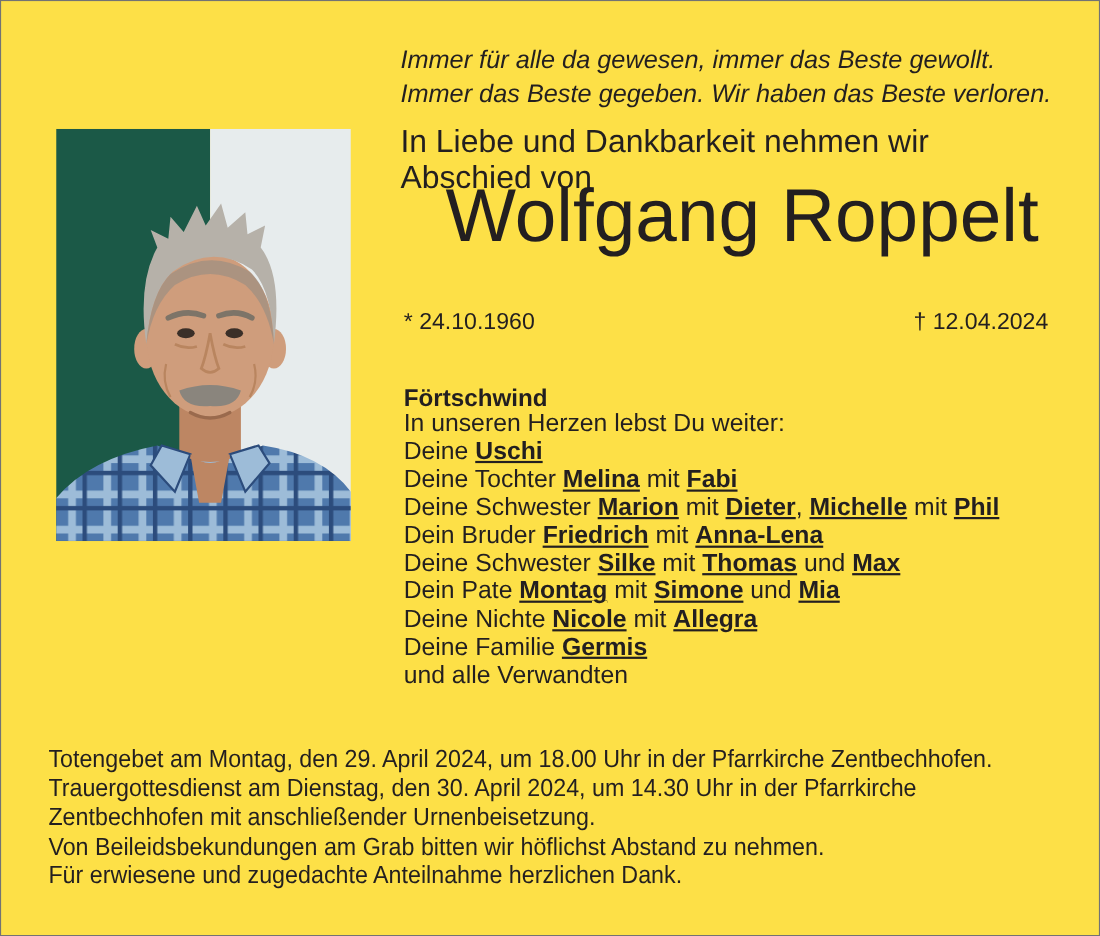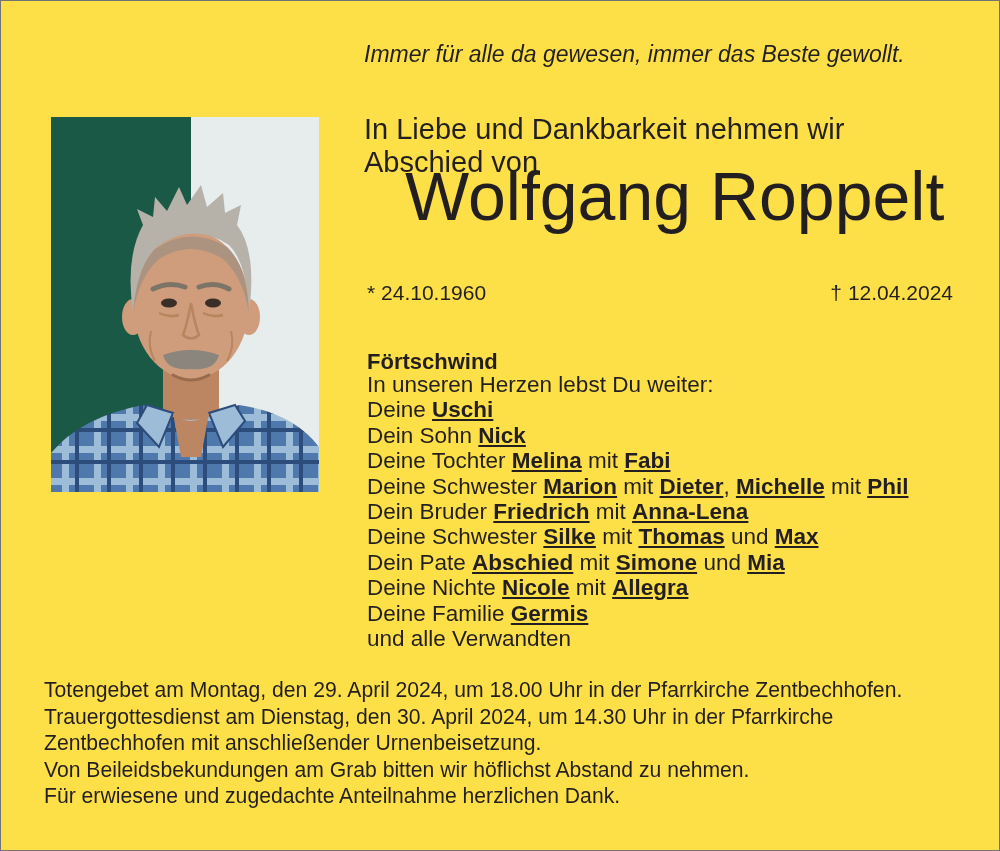--- a/index.html
+++ b/index.html
@@ -91,20 +91,21 @@
 
       <path d="M122,258 q18,10 36,0" stroke="#9a6a4d" stroke-width="3" fill="none" stroke-linecap="round"></path>
 
       <path d="M100,214 q-4,16 4,30" stroke="#b9855f" stroke-width="2" fill="none"></path>
       <path d="M180,214 q4,16 -4,30" stroke="#b9855f" stroke-width="2" fill="none"></path>
     </svg>
   </div>
 
   <div class="quote">
     <div class="line">Immer für alle da gewesen, immer das Beste gewollt.</div>
+    <div class="line">Immer das Beste gegeben. Wir haben das Beste verloren.</div>
   </div>
 
   <div class="intro">In Liebe und Dankbarkeit nehmen wir Abschied von</div>
 
   <div class="name">Wolfgang Roppelt</div>
 
   <div class="dates">
     <div>
       <span>*</span>
       <span>24.10.1960</span>
@@ -114,26 +115,25 @@
       <span>12.04.2024</span>
     </div>
   </div>
 
   <div class="residence">Förtschwind</div>
 
   <div class="mourners">
     <div class="line">In unseren Herzen lebst Du weiter:</div>
     <div>
         <div class="line"><span>Deine </span><span class="b">Uschi</span></div>
-        <div class="line"><span>Dein Sohn </span><span class="b">Nick</span></div>
         <div class="line"><span>Deine Tochter </span><span class="b">Melina</span><span> mit </span><span class="b">Fabi</span></div>
         <div class="line"><span>Deine Schwester </span><span class="b">Marion</span><span> mit </span><span class="b">Dieter</span><span>, </span><span class="b">Michelle</span><span> mit </span><span class="b">Phil</span></div>
         <div class="line"><span>Dein Bruder </span><span class="b">Friedrich</span><span> mit </span><span class="b">Anna-Lena</span></div>
         <div class="line"><span>Deine Schwester </span><span class="b">Silke</span><span> mit </span><span class="b">Thomas</span><span> und </span><span class="b">Max</span></div>
-        <div class="line"><span>Dein Pate </span><span class="b">Abschied</span><span> mit </span><span class="b">Simone</span><span> und </span><span class="b">Mia</span></div>
+        <div class="line"><span>Dein Pate </span><span class="b">Montag</span><span> mit </span><span class="b">Simone</span><span> und </span><span class="b">Mia</span></div>
         <div class="line"><span>Deine Nichte </span><span class="b">Nicole</span><span> mit </span><span class="b">Allegra</span></div>
         <div class="line"><span>Deine Familie </span><span class="b">Germis</span></div>
         <div class="line"><span>und alle Verwandten</span></div>
       </div>
   </div>
 
   <div class="notice">
       <div class="line">Totengebet am Montag, den 29. April 2024, um 18.00 Uhr in der Pfarrkirche Zentbechhofen.</div>
       <div class="line">Trauergottesdienst am Dienstag, den 30. April 2024, um 14.30 Uhr in der Pfarrkirche</div>
       <div class="line">Zentbechhofen mit anschließender Urnenbeisetzung.</div>

